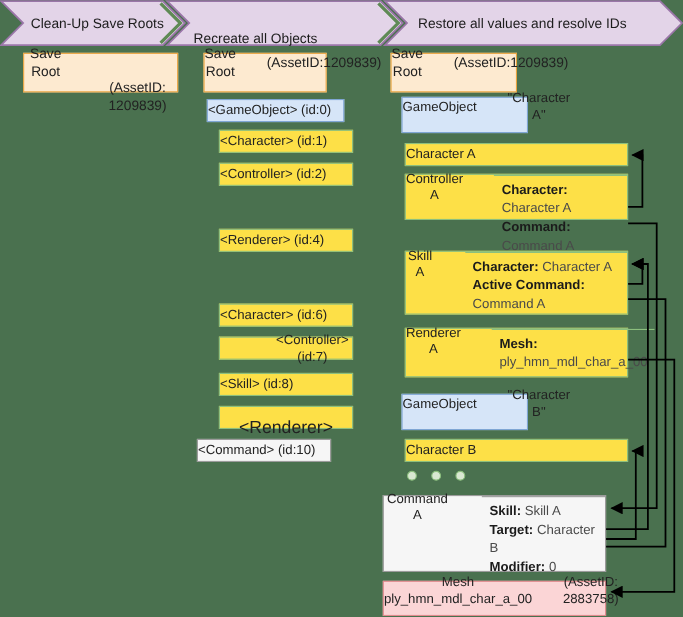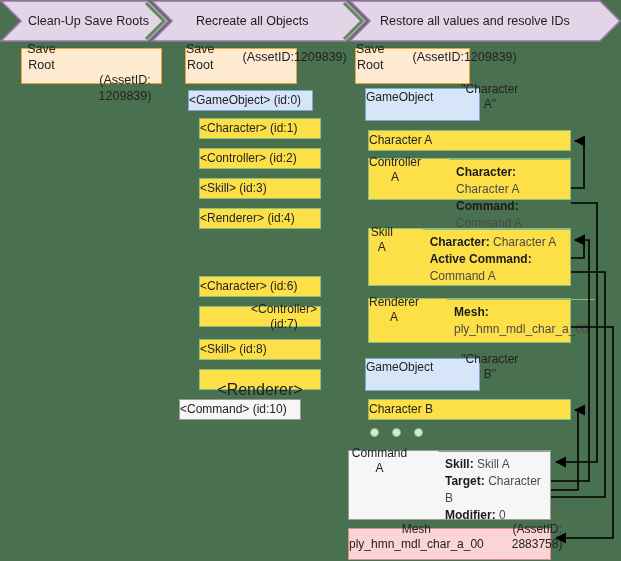--- a/index.html
+++ b/index.html
@@ -62,21 +62,21 @@
       <path d="M152,1 L346,1 L366,21 L346,41 L152,41 L172,21 Z" fill="#e3d4e8" stroke="#9a76a8" stroke-width="1.6"></path>
 
       <path d="M350,1 L600,1 L620,21 L600,41 L350,41 L370,21 Z" fill="#e3d4e8" stroke="#9a76a8" stroke-width="1.6"></path>
 
       <path d="M146,3 L164,21 L146,39" fill="none" stroke="#5f8a55" stroke-width="3"></path>
       <path d="M344,3 L362,21 L344,39" fill="none" stroke="#5f8a55" stroke-width="3"></path>
     </svg>
     <div class="chev" style="left:28px;width:120px;justify-content:flex-start;">
       <span class="lbl">Clean-Up Save Roots</span>
     </div>
-    <div class="chev" style="left:196px;width:175px;justify-content:flex-start;">
+    <div class="chev" style="left:176px;width:175px;justify-content:flex-start;align-items:flex-end;">
       <span class="lbl">Recreate all Objects</span>
     </div>
     <div class="chev" style="left:380px;width:235px;justify-content:flex-start;">
       <span class="lbl">Restore all values and resolve IDs</span>
     </div>
   </div>
 
   <div class="box orange" style="left:21px;top:48px;width:141px;height:36px;">
     <div class="ttl" style="height:17px;font-size:12.5px;">Save Root</div>
     <div class="ttl" style="height:17px;font-size:12.5px;margin-top:31px;">(AssetID: 1209839)</div>
@@ -88,23 +88,20 @@
   </div>
 
   <div class="box blue" style="left:188px;top:90px;width:125px;height:21px;">
     <div class="ttl" style="height:100%;font-size:12px;">&lt;GameObject&gt; (id:0)</div>
   </div>
   <div class="box green" style="left:199px;top:118px;width:122px;height:21px;">
     <div class="ttl" style="height:100%;font-size:12px;">&lt;Character&gt; (id:1)</div>
   </div>
   <div class="box green" style="left:199px;top:148px;width:122px;height:21px;">
     <div class="ttl" style="height:100%;font-size:12px;">&lt;Controller&gt; (id:2)</div>
-  </div>
-  <div class="box green" style="left:199px;top:178px;width:122px;height:21px;">
-    <div class="ttl" style="height:100%;font-size:12px;">&lt;Skill&gt; (id:3)</div>
   </div>
   <div class="box green" style="left:199px;top:208px;width:122px;height:21px;">
     <div class="ttl" style="height:100%;font-size:12px;">&lt;Renderer&gt; (id:4)</div>
   </div>
   <div class="box green" style="left:199px;top:276px;width:122px;height:21px;">
     <div class="ttl" style="height:100%;font-size:12px;">&lt;Character&gt; (id:6)</div>
   </div>
   <div class="box green" style="left:199px;top:306px;width:122px;height:21px;padding-left:48px;">
     <div class="ttl" style="height:100%;font-size:12px;">&lt;Controller&gt; (id:7)</div>
   </div>

